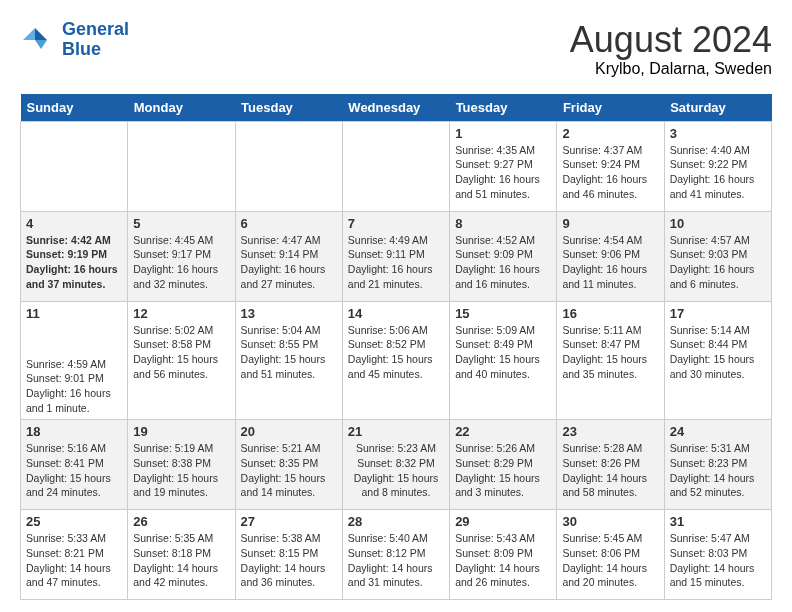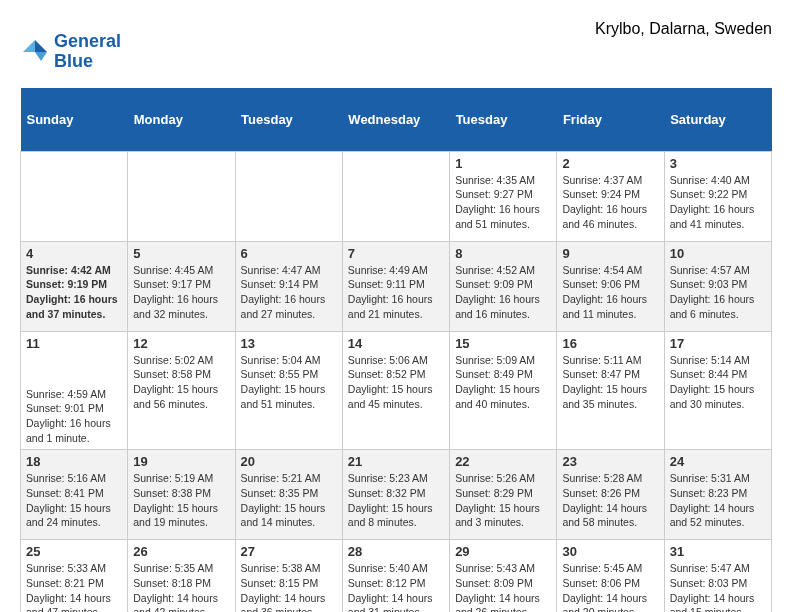--- a/index.html
+++ b/index.html
@@ -12,22 +12,21 @@
     }
     .header {
       display: flex;
       justify-content: space-between;
       align-items: flex-start;
       margin-bottom: 16px;
     }
     .logo {
       display: flex;
       align-items: center;
-      gap: 4px;
-      margin-top: 12px;
+      gap: 12px;
     }
     .logo-text {
       font-size: 18px;
       font-weight: bold;
       color: #333;
       line-height: 1.1;
     }
     .logo-text span {
       color: #1a5fa8;
     }
@@ -50,21 +49,21 @@
     }
     table {
       width: 100%;
       border-collapse: collapse;
       table-layout: fixed;
     }
     th {
       background-color: #1a5fa8;
       color: #fff;
       text-align: left;
-      padding: 24px 6px;
+      padding: 6px 6px;
       font-size: 13px;
       font-weight: 600;
     }
     td {
       border: 1px solid #ccc;
       vertical-align: top;
       padding: 4px 5px;
       font-size: 10.5px;
       color: #333;
       height: 90px;
@@ -97,20 +96,21 @@
       <polygon points="20,4 36,20 20,20" fill="#1a5fa8"></polygon>
       <polygon points="20,20 36,20 28,32" fill="#4a9fd4"></polygon>
       <polygon points="4,20 20,4 20,20" fill="#5bb0e0"></polygon>
     </svg>
     <div class="logo-text">
       <div><span>General</span></div>
       <div><span>Blue</span></div>
     </div>
   </div>
   <div class="title-block">
+    <div class="month-year">August 2024</div>
     <div class="location">Krylbo, Dalarna, Sweden</div>
   </div>
 </div>
 
 <table>
   <thead>
     <tr>
     <th>Sunday</th>
         <th>Monday</th>
         <th>Tuesday</th>
@@ -267,21 +267,21 @@
         </td>
         <td>
           <span class="day-num">20</span>
           <div class="cell-content" style="white-space: pre-line;">Sunrise: 5:21 AM
 Sunset: 8:35 PM
 Daylight: 15 hours
 and 14 minutes.</div>
         </td>
         <td>
           <span class="day-num">21</span>
-          <div class="cell-content" style="white-space: pre-line;">Sunrise: 5:23 AM
+          <div class="cell-content" style="white-space: pre-line; text-align: center;">Sunrise: 5:23 AM
 Sunset: 8:32 PM
 Daylight: 15 hours
 and 8 minutes.</div>
         </td>
         <td>
           <span class="day-num">22</span>
           <div class="cell-content" style="white-space: pre-line;">Sunrise: 5:26 AM
 Sunset: 8:29 PM
 Daylight: 15 hours
 and 3 minutes.</div>

